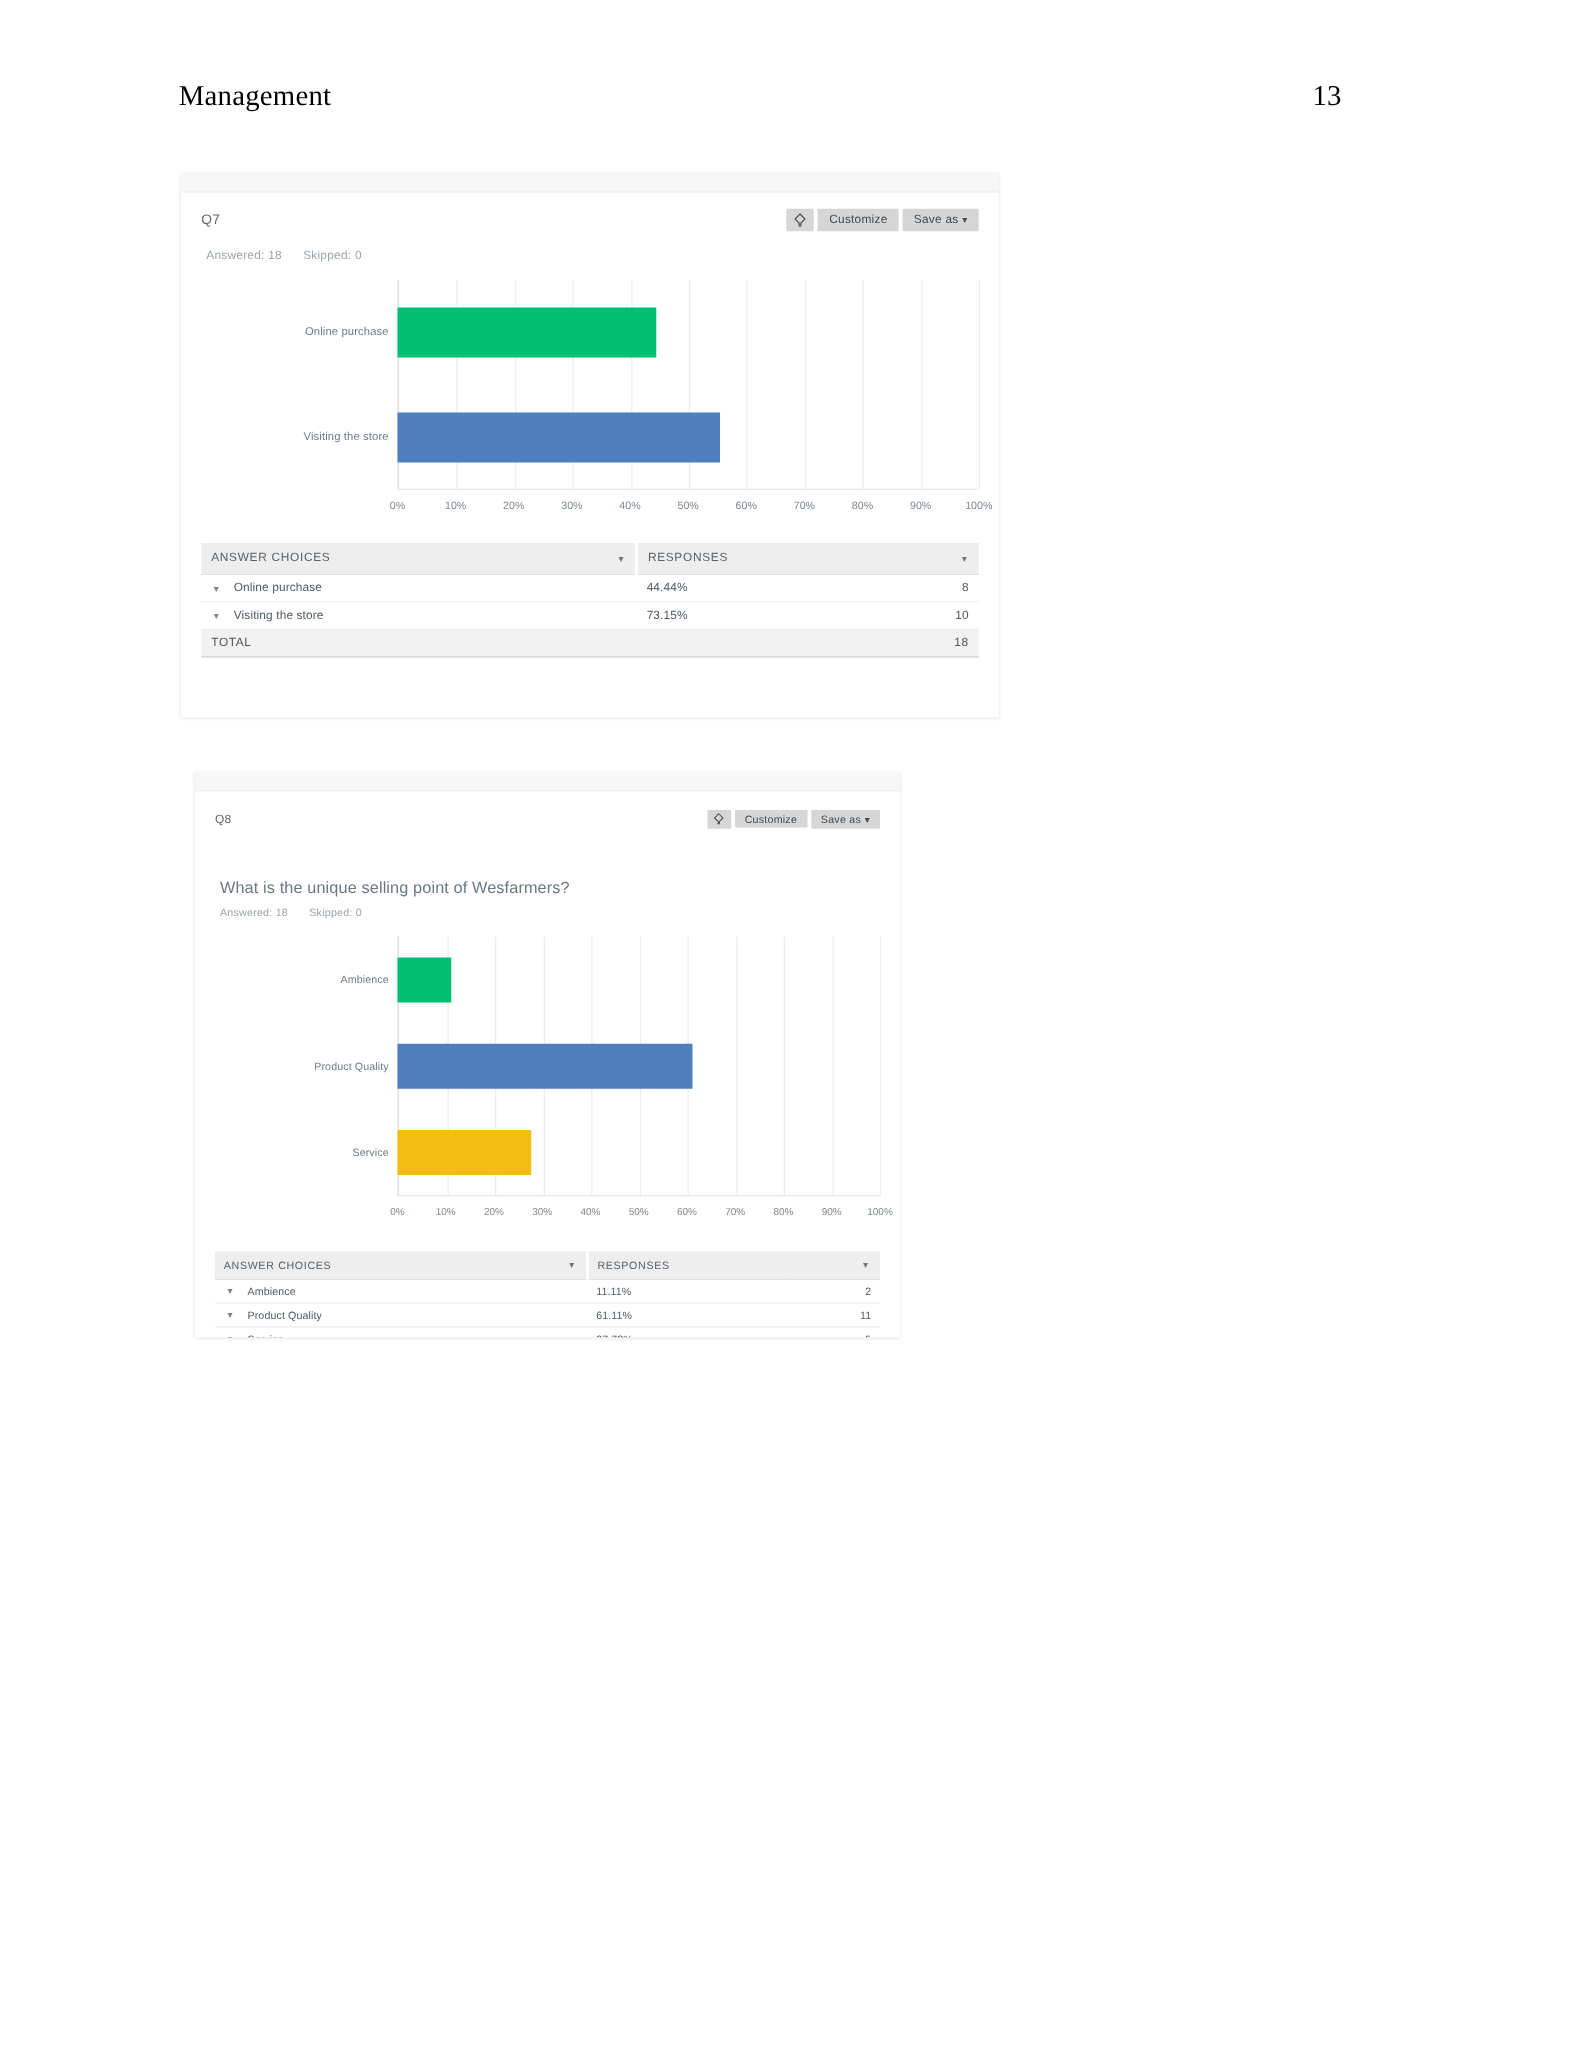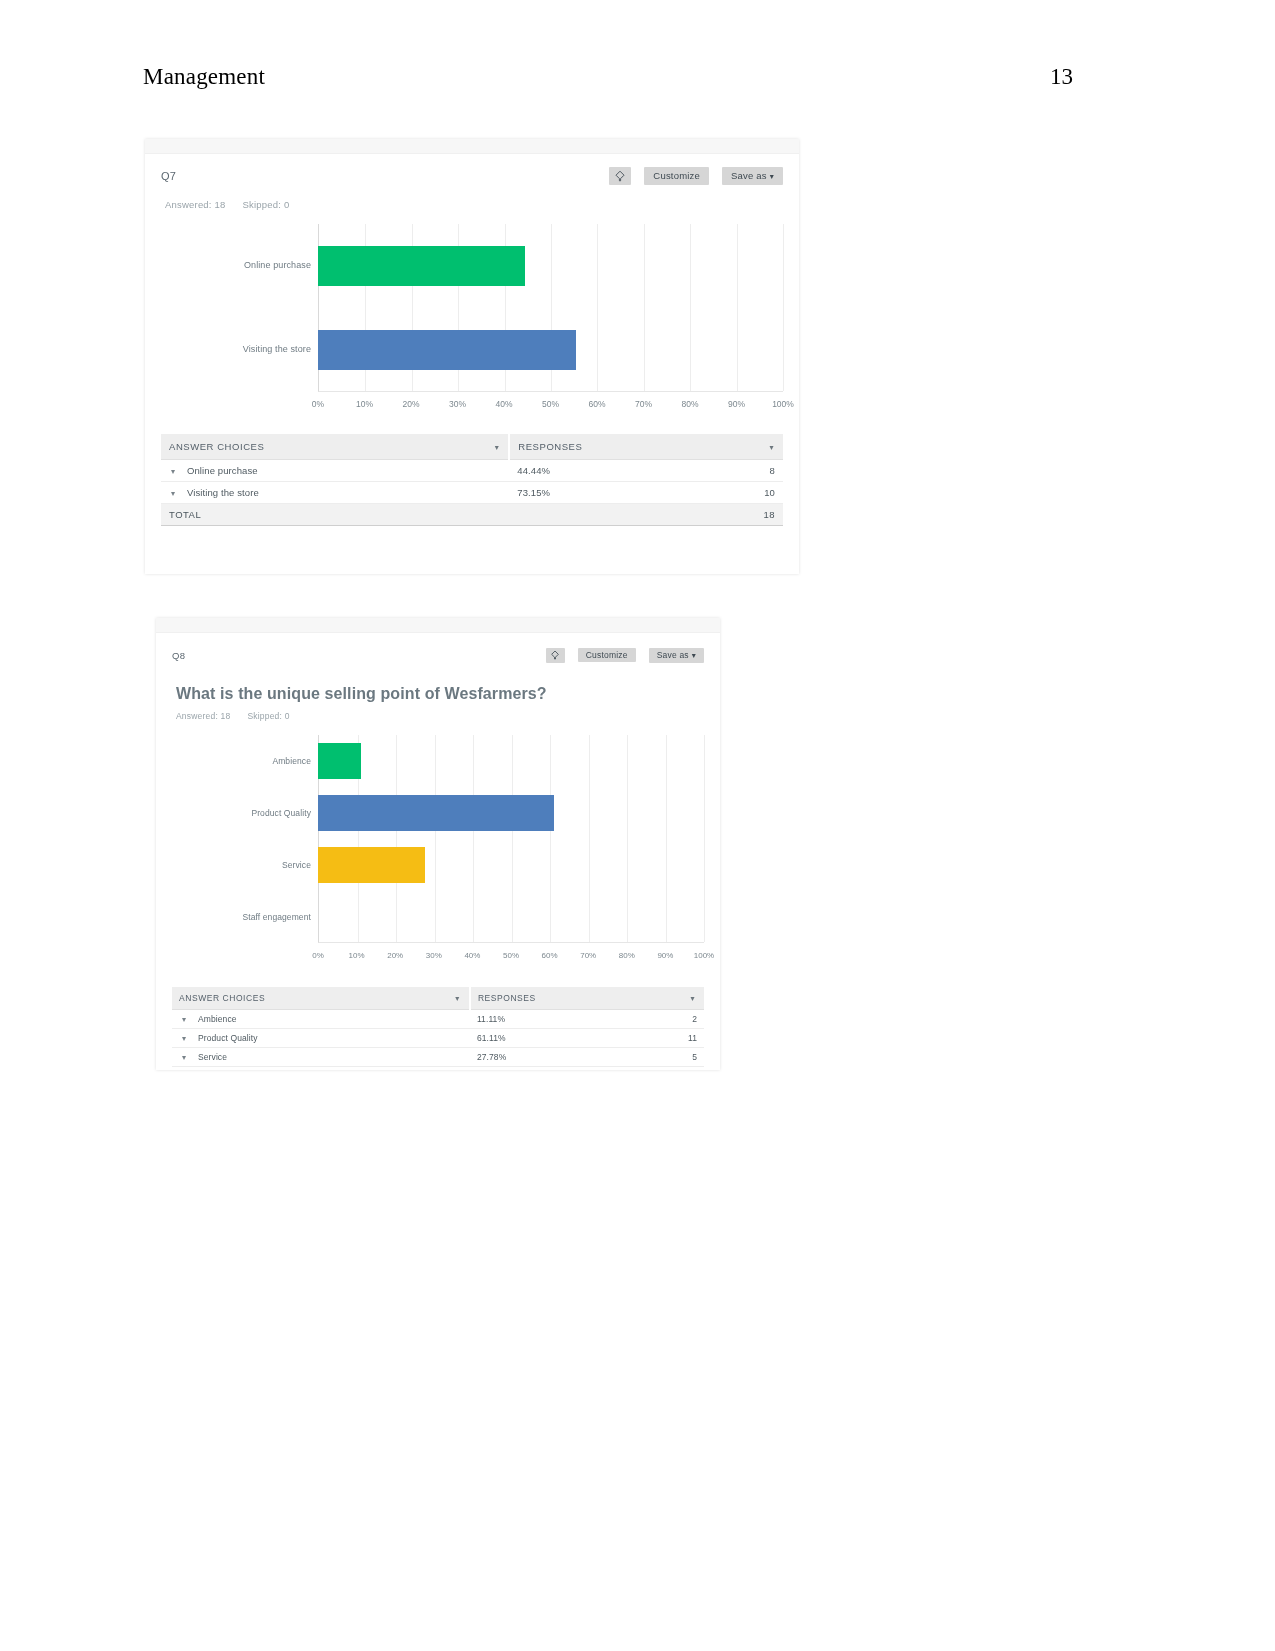--- a/index.html
+++ b/index.html
@@ -75,21 +75,21 @@
   }
   .q-label {
     font-size: 11px;
     color: #5b6770;
     letter-spacing: 0.3px;
   }
   .card-q8 .q-label { font-size: 9.5px; }
   .toolbar-right {
     display: flex;
     align-items: center;
-    gap: 13px;
+    gap: 3px;
   }
   .icon-btn {
     width: 22px;
     height: 18px;
     background: #d6d6d6;
     border-radius: 1px;
     display: flex;
     align-items: center;
     justify-content: center;
   }
@@ -114,21 +114,21 @@
     font-size: 8px;
   }
 
   .question-title {
     font-size: 18.5px;
     color: #6b7880;
     font-weight: normal;
     margin: 22px 0 0 4px;
     letter-spacing: 0.1px;
   }
-  .card-q8 .question-title { font-size: 16px; margin-top: 16px; font-weight: bold; }
+  .card-q8 .question-title { font-size: 13px; margin-top: 33px; }
 
   .meta-line {
     margin: 9px 0 0 4px;
     font-size: 9.5px;
     color: #9aa4aa;
     display: flex;
     gap: 17px;
     letter-spacing: 0.2px;
   }
   .card-q8 .meta-line { font-size: 8.5px; margin-top: 8px; }
@@ -427,26 +427,20 @@
             <div class="bar-track">
               <div class="bar" title="61.11%" style="width: 61.11%; background: rgb(78, 126, 188);"></div>
             </div>
           </div>
           <div class="bar-row">
             <div class="bar-label">Service</div>
             <div class="bar-track">
               <div class="bar" title="27.78%" style="width: 27.78%; background: rgb(245, 189, 20);"></div>
             </div>
           </div>
-          <div class="bar-row">
-            <div class="bar-label">Staff engagement</div>
-            <div class="bar-track">
-              <div class="bar" title="0%" style="width: 0%; background: rgb(217, 83, 79);"></div>
-            </div>
-          </div>
         </div>
       <div class="axis-labels" id="axis-q8">
           <span class="axis-tick" style="left: 0%;">0%</span>
           <span class="axis-tick" style="left: 10%;">10%</span>
           <span class="axis-tick" style="left: 20%;">20%</span>
           <span class="axis-tick" style="left: 30%;">30%</span>
           <span class="axis-tick" style="left: 40%;">40%</span>
           <span class="axis-tick" style="left: 50%;">50%</span>
           <span class="axis-tick" style="left: 60%;">60%</span>
           <span class="axis-tick" style="left: 70%;">70%</span>

